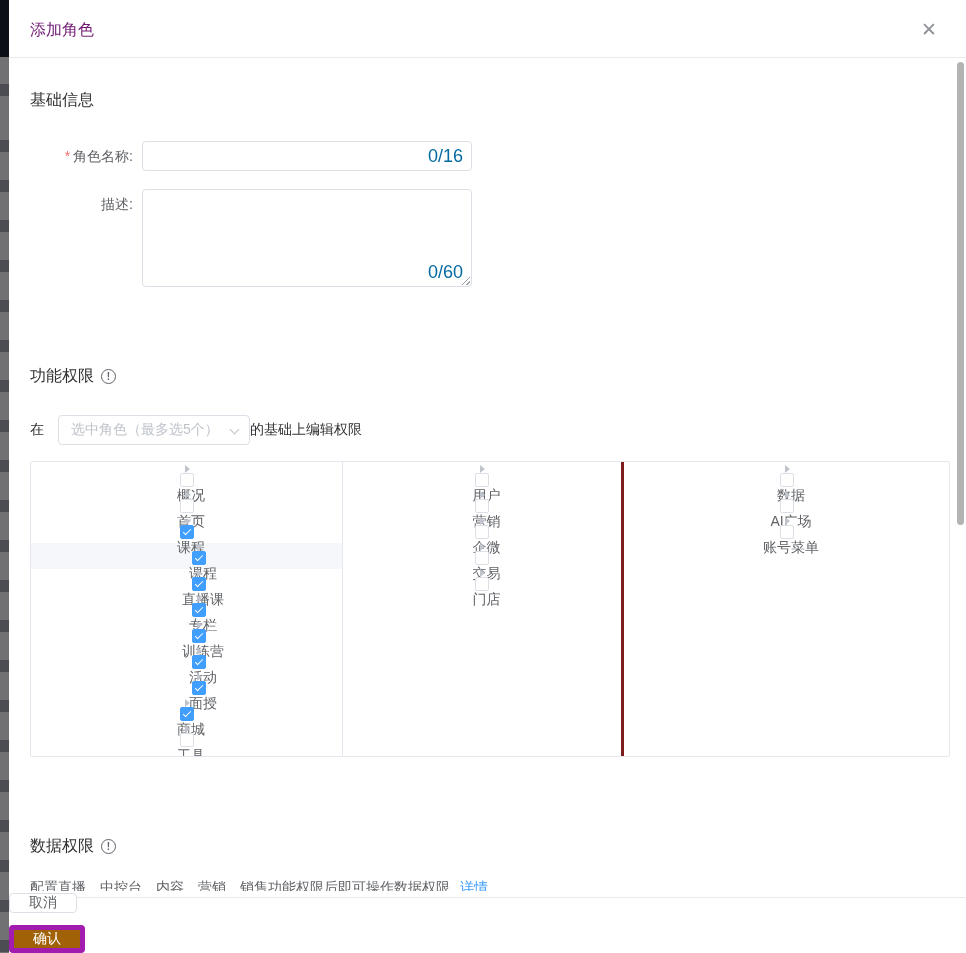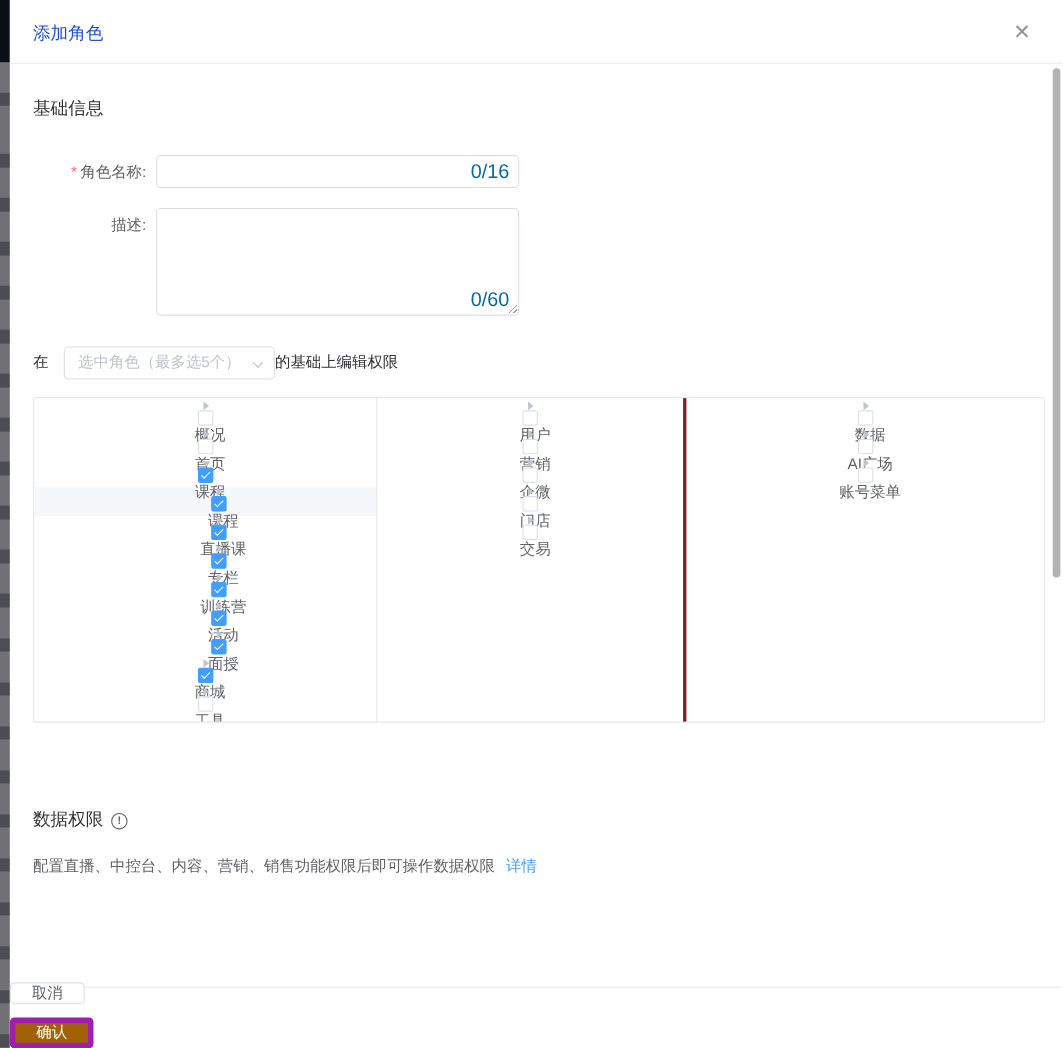--- a/index.html
+++ b/index.html
@@ -11,21 +11,21 @@
   .bg-strip { position:absolute; left:0; top:0; width:9px; height:953px; }
   .bg-strip .dark { position:absolute; top:0; left:0; width:9px; height:57px; background:#0b0e15; }
   .bg-strip .gray { position:absolute; top:57px; left:0; width:9px; height:896px; background:#717174;
     background-image:repeating-linear-gradient(to bottom, transparent 0 23px, rgba(30,34,42,.45) 23px 35px, transparent 35px 40px);
     background-position:0 60px; }
 
   
   .modal { position:absolute; left:9px; top:0; width:957px; height:953px; background:#fff; }
 
   .modal-header { position:absolute; top:0; left:0; right:0; height:58px; border-bottom:1px solid #e8eaec; background:#fff; }
-  .modal-title { position:absolute; left:21px; top:20px; font-size:16px; color:#1d4ed8; }
+  .modal-title { position:absolute; left:21px; top:20px; font-size:16px; color:#701a75; }
   .close-btn { position:absolute; right:25px; top:18px; width:24px; height:24px; font-size:19px; line-height:24px;
     text-align:center; color:#909399; cursor:pointer; }
 
   .modal-body { position:absolute; top:59px; left:0; width:948px; height:832px; overflow:hidden; padding:0 16px 0 21px; }
 
   .sec-heading { font-size:16px; line-height:22px; color:#303133; font-weight:500; }
   .h-basic { margin-top:30px; }
   .h-func, .h-data { margin-top:78px; }
   .info-icon { display:inline-block; width:15px; height:15px; border:1px solid #60626b; border-radius:50%;
     font-size:10px; line-height:13px; text-align:center; color:#60626b; font-weight:700; margin-left:7px; vertical-align:1px; }
@@ -115,20 +115,21 @@
 
       <div class="form-row r2">
         <div class="f-label"><span>描述:</span></div>
         <div class="input-wrap">
           <textarea class="textarea" style=""></textarea>
           <span class="counter">0/60</span>
           <span class="grip"></span>
         </div>
       </div>
 
+      <div class="sec-heading h-func"><span>功能权限</span><span class="info-icon">!</span></div>
 
       <div class="base-row">
         <span class="base-prefix">在</span>
         <div class="role-select">
           <span class="select-placeholder">选中角色（最多选5个）</span>
           <span class="chevron-down"></span>
         </div>
         <span class="base-suffix">的基础上编辑权限</span>
       </div>
 
@@ -202,26 +203,26 @@
               <span class="tl">营销</span>
             </div>
             <div class="tree-row lvl1">
               <span class="caret"></span>
               <span class="cb"></span>
               <span class="tl">企微</span>
             </div>
             <div class="tree-row lvl1">
               <span class="caret"></span>
               <span class="cb"></span>
+              <span class="tl">交易</span>
+            </div>
+            <div class="tree-row lvl1">
+              <span class="caret"></span>
+              <span class="cb"></span>
               <span class="tl">门店</span>
-            </div>
-            <div class="tree-row lvl1">
-              <span class="caret"></span>
-              <span class="cb"></span>
-              <span class="tl">交易</span>
             </div>
           </div>
         <div class="tree-col c2">
             <div class="tree-row lvl1">
               <span class="caret"></span>
               <span class="cb"></span>
               <span class="tl">数据</span>
             </div>
             <div class="tree-row lvl1">
               <span class="caret"></span>

